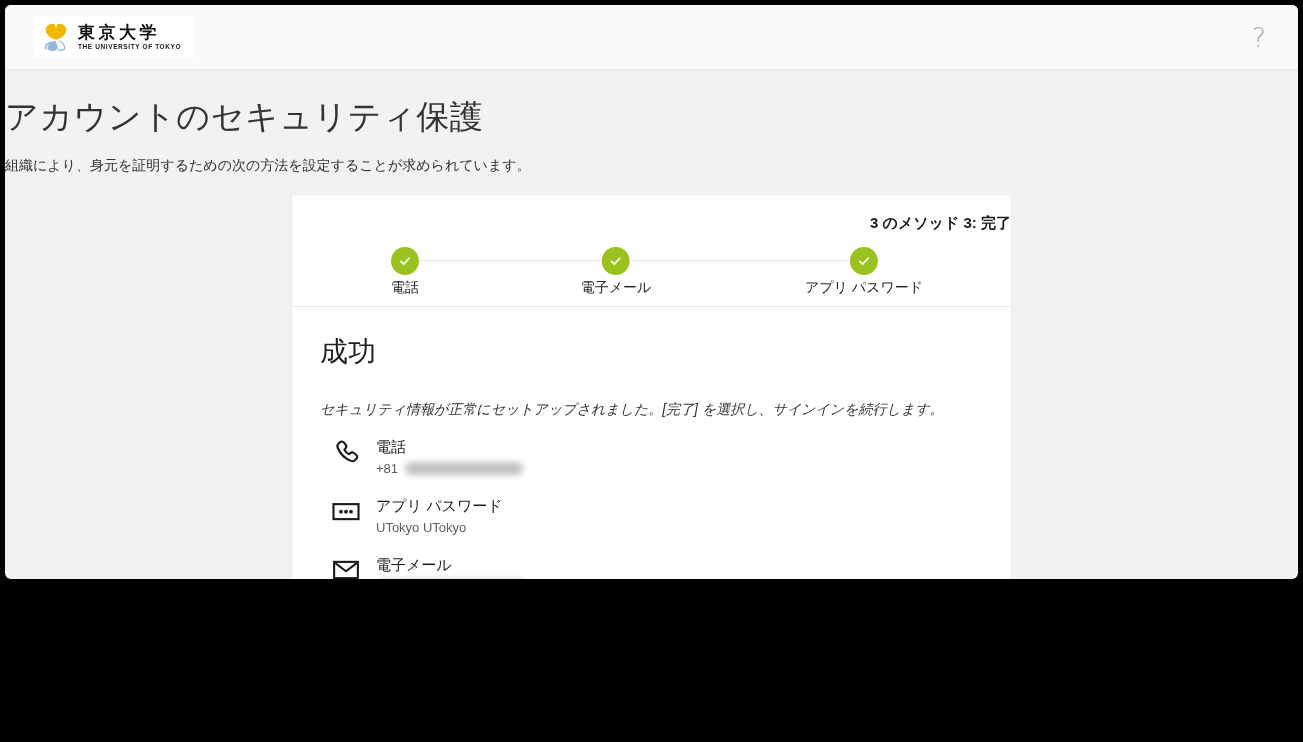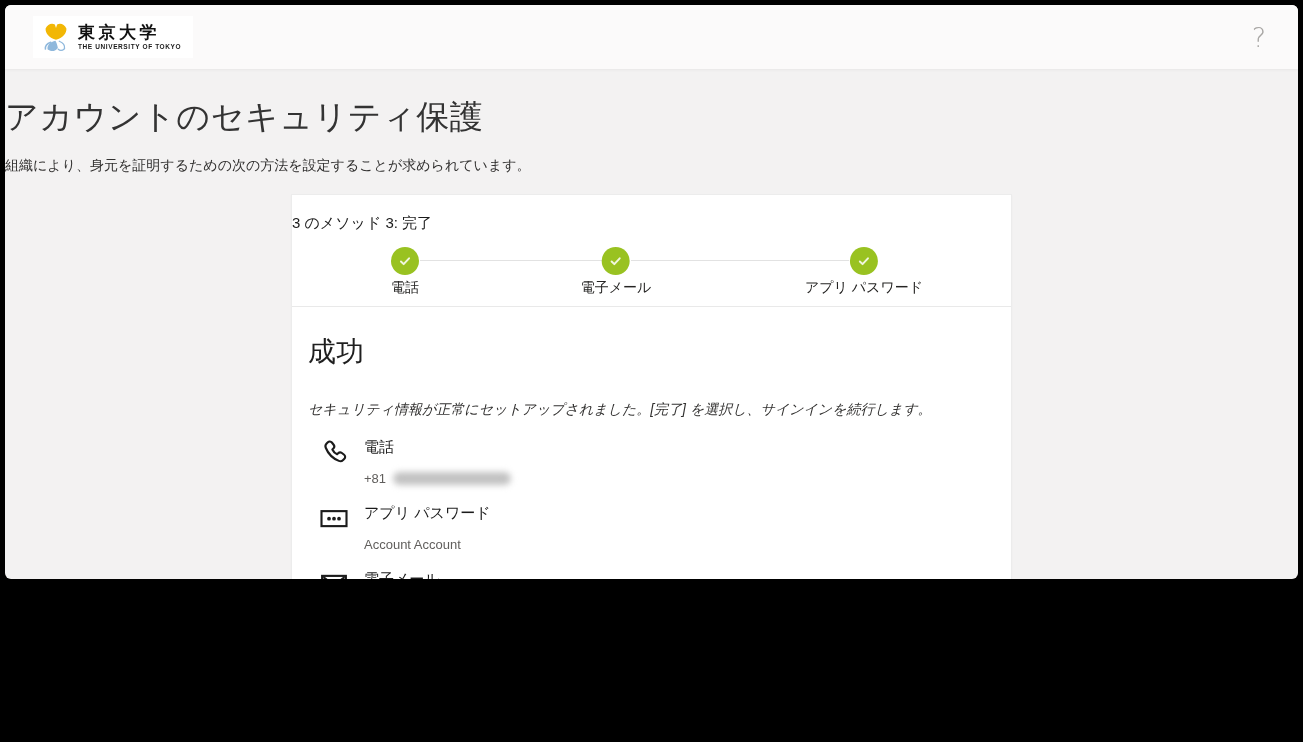--- a/index.html
+++ b/index.html
@@ -73,22 +73,22 @@
     width:721px; margin:19px auto 0;
     background:#fff;
     border:1px solid #ececec;
     box-shadow:0 1px 2px rgba(0,0,0,.03);
   }
   .progress {
     position:relative; height:112px;
     border-bottom:1px solid #e9e9e9;
   }
   .progress-title {
-    text-align:left; padding-top:19px;
-    font-size:15px; font-weight:400; color:#1b1b1b;
+    text-align:right; padding-top:19px;
+    font-size:15px; font-weight:700; color:#1b1b1b;
   }
   .steps { position:absolute; top:52px; left:0; right:0; height:60px; }
   .connector {
     position:absolute; top:13px; height:1px; background:#e2e2e2;
   }
   .connector.c1 { left:128px; width:182px; }
   .connector.c2 { left:339px; width:218px; }
   .step {
     position:absolute; transform:translateX(-50%);
     text-align:center;
@@ -99,21 +99,21 @@
   .step-circle {
     width:28px; height:28px; border-radius:50%;
     background:#99c221;
     margin:0 auto;
     display:flex; align-items:center; justify-content:center;
   }
   .step-label {
     margin-top:4px; font-size:14px; color:#252423; white-space:nowrap;
   }
 
-  .card-body { padding:26px 16px 26px; }
+  .card-body { padding:26px 28px 26px; }
   .success-heading {
     margin:0; font-size:28px; font-weight:400; color:#1f1f1f;
   }
   .success-message {
     margin:28px 0 0; font-size:14px; color:#323130; line-height:1.5;font-style:italic;
   }
   .default-label {
     margin:13px 0 0; font-size:14px; font-weight:700; color:#1b1b1b;
   }
 
@@ -121,21 +121,21 @@
   .method {
     display:flex; align-items:flex-start; gap:14px;
     margin-bottom:15px; min-height:44px;
   }
   .method-icon {
     width:32px; height:32px; flex:0 0 32px;
     display:flex; align-items:center; justify-content:center;
   }
   .method-texts { line-height:1.35; }
   .method-label { font-size:15px; color:#1b1b1b; }
-  .method-detail { font-size:13px; color:#605e5c; margin-top:12px; display:flex; align-items:center; }
+  .method-detail { font-size:13px; color:#605e5c; margin-top:2px; display:flex; align-items:center; }
   .redacted {
     display:inline-block; height:13px; border-radius:7px;
     background:#c2c2c2; filter:blur(3px);
     vertical-align:middle;
   }
   .redacted.phone { width:118px; margin-left:7px; }
   .redacted.email { width:152px; margin-top:2px; }
 
   .actions { display:flex; justify-content:center; margin-top:34px; }
   .done-button {
@@ -235,21 +235,21 @@
               <span class="method-icon">
                 <svg width="30" height="30" viewBox="0 0 24 24">
                   <rect x="2" y="6.5" width="20" height="12" fill="none" stroke="#1b1b1b" stroke-width="1.7"></rect>
                   <circle cx="8" cy="12.5" r="1.5" fill="#1b1b1b"></circle>
                   <circle cx="12" cy="12.5" r="1.5" fill="#1b1b1b"></circle>
                   <circle cx="16" cy="12.5" r="1.5" fill="#1b1b1b"></circle>
                 </svg>
               </span>
               <span class="method-texts">
                 <span class="method-label">アプリ パスワード</span>
-                <span class="method-detail">Account Account</span>
+                <span class="method-detail">UTokyo UTokyo</span>
               </span>
             </li>
 
             <li class="method">
               <span class="method-icon">
                 <svg width="30" height="30" viewBox="0 0 24 24">
                   <rect x="2.5" y="5.5" width="19" height="13" fill="none" stroke="#1b1b1b" stroke-width="1.7"></rect>
                   <path d="M3.5 6.5 L12 13 L20.5 6.5" fill="none" stroke="#1b1b1b" stroke-width="1.7" stroke-linejoin="round"></path>
                 </svg>
               </span>

